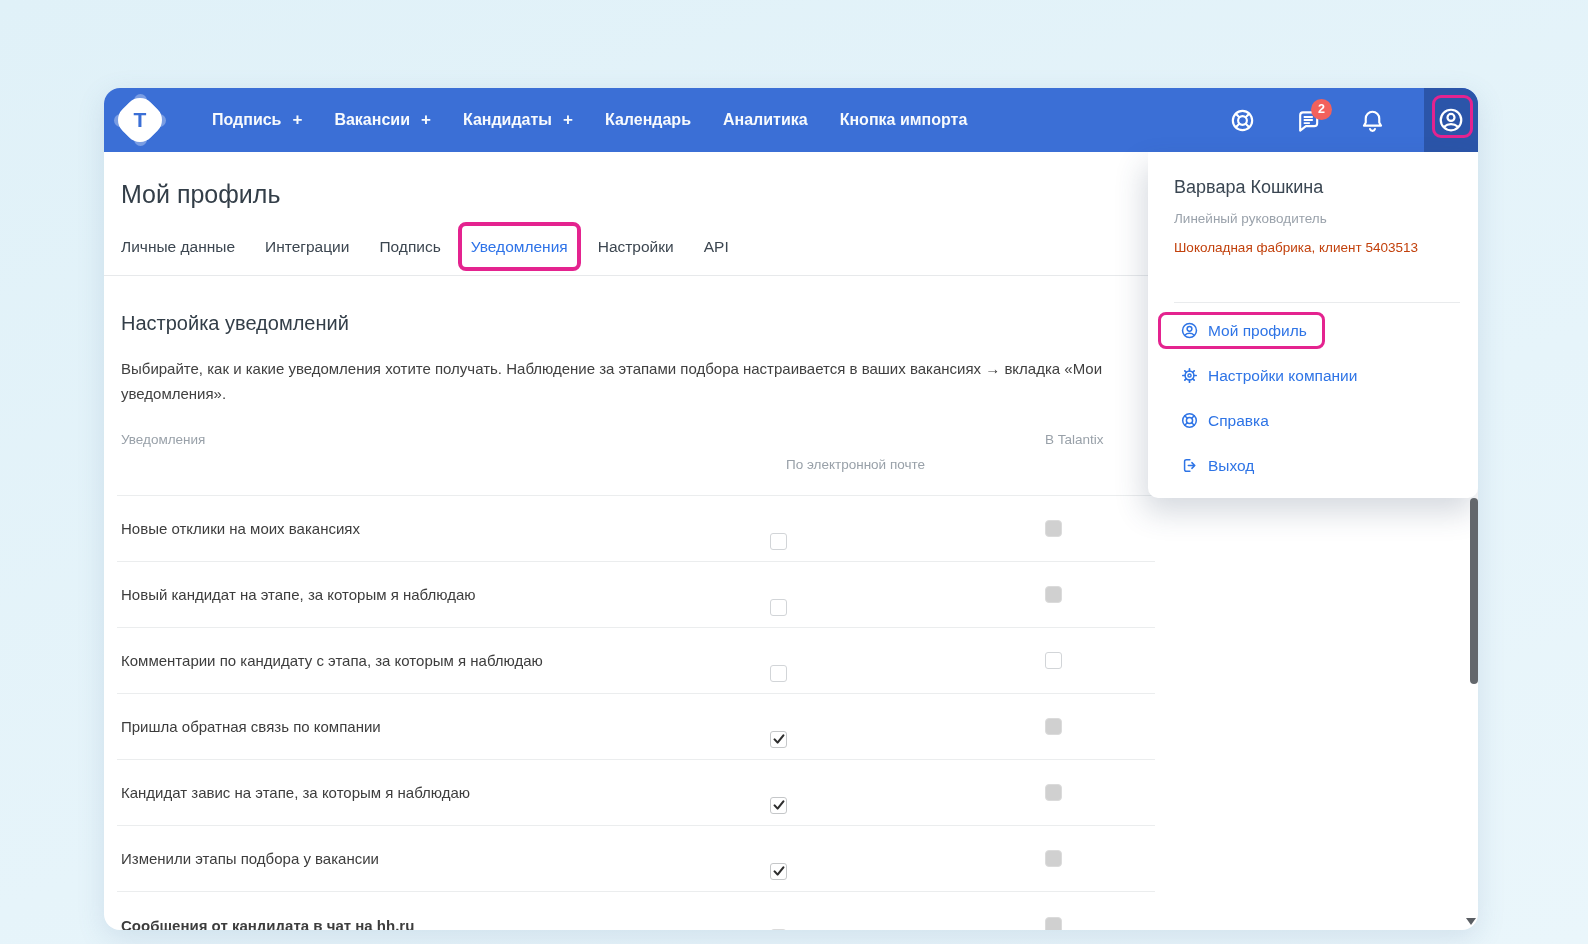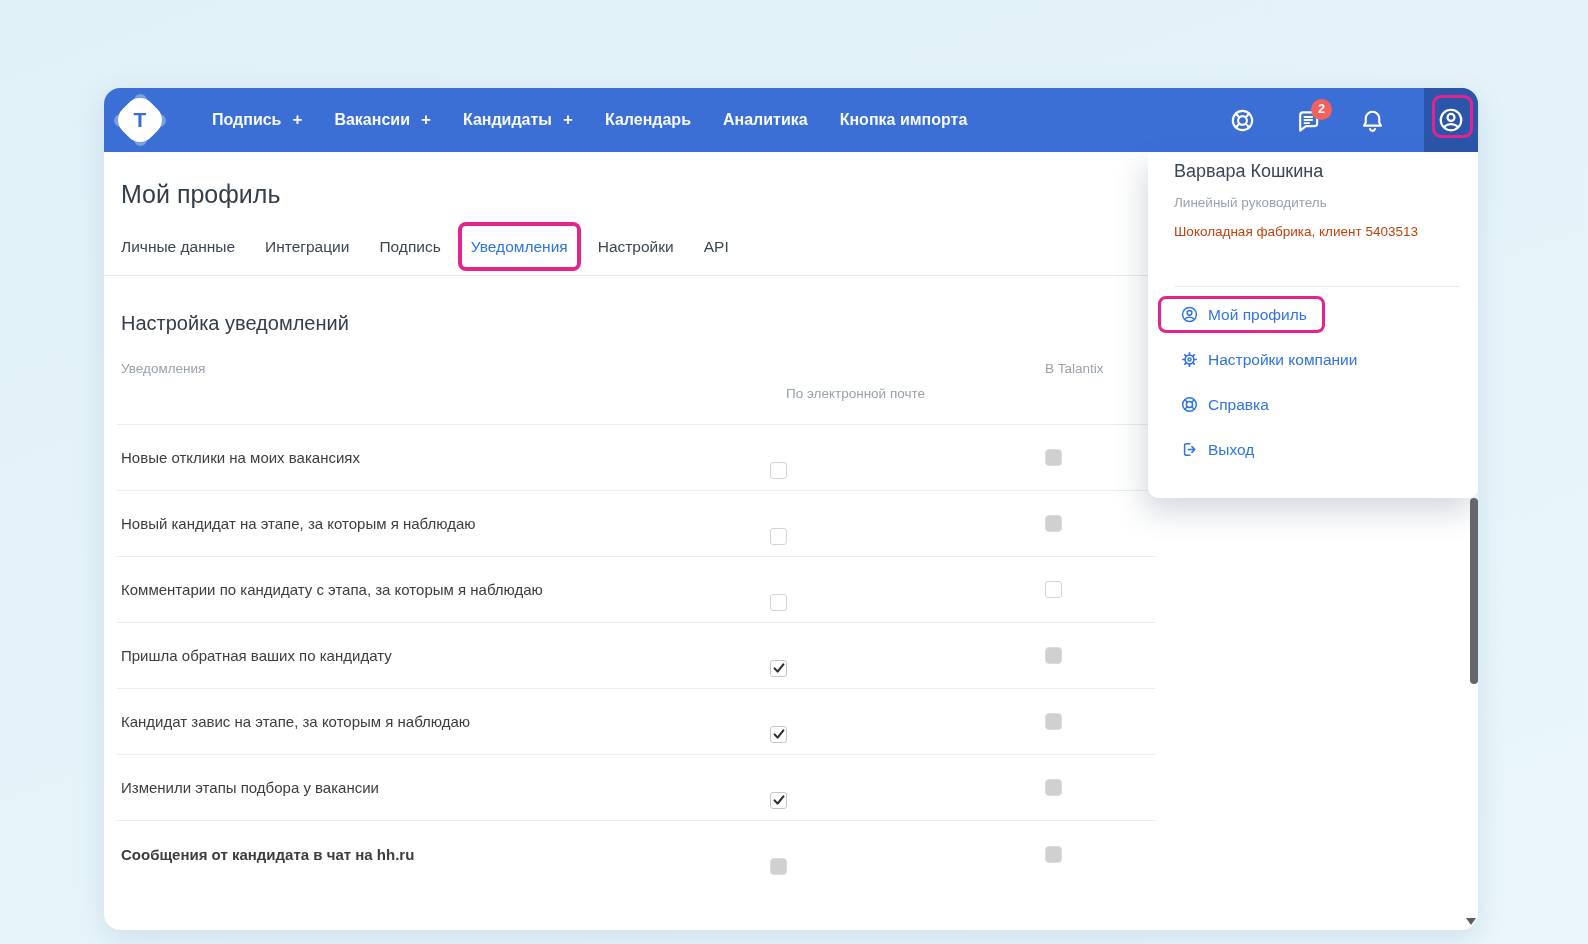--- a/index.html
+++ b/index.html
@@ -49,21 +49,21 @@
   }
   .profile-btn svg { width:28px; height:28px; }
   .pink-ring-profile {
     position:absolute; left:8px; top:7px; width:41px; height:43px;
     border:3.5px solid #e4238f; border-radius:9px; pointer-events:none;
   }
   
   .dropdown {
     position:absolute; top:64px; right:0; width:330px; height:346px; background:#fff;
     box-shadow:-4px 14px 30px rgba(45,65,95,.20); border-radius:0 0 10px 10px;
-    z-index:6; padding-top:8px;margin-left:44px;
+    z-index:6; padding-top:24px;margin-left:44px;
   }
   .dd-name { margin-left:26px; font-size:18px; line-height:22px; color:#3a4652; font-weight:500; }
   .dd-role { margin-left:26px; margin-top:12px; font-size:13.5px; line-height:17px; color:#9aa2ab; }
   .dd-company { margin-left:26px; margin-top:12px; font-size:13.5px; line-height:17px; color:#c2410c; }
   .dd-divider { margin:46px 18px 0 26px; border-top:1px solid #e9ebed; }
   .dd-menu { padding-top:5px; }
   .dd-item { height:45px; display:flex; align-items:center; padding-left:32px; cursor:pointer; color:#2e74e6; font-size:15.5px; }
   .dd-item svg { width:19px; height:19px; margin-right:9px; flex:0 0 auto; }
   .dd-item .dd-label { line-height:19px; }
   .dd-item-inner { position:relative; display:flex; align-items:center; }
@@ -216,20 +216,21 @@
       <div class="tab">Личные данные</div>
       <div class="tab">Интеграции</div>
       <div class="tab">Подпись</div>
       <div class="tab active"><span>Уведомления</span><span class="tab-ring"></span></div>
       <div class="tab">Настройки</div>
       <div class="tab">API</div>
     </div>
     <div class="tabs-divider"></div>
 
     <h2 class="section-heading">Настройка уведомлений</h2>
+    <p class="section-desc">Выбирайте, как и какие уведомления хотите получать. Наблюдение за этапами подбора настраивается в ваших вакансиях → вкладка «Мои уведомления».</p>
 
     <div class="table">
       <div class="t-header">
         <div class="col-label">Уведомления</div>
         <div class="col-email">По электронной почте</div>
         <div class="col-talantix">В Talantix</div>
       </div>
 
       <div class="t-row">
         <div class="col-label">Новые отклики на моих вакансиях</div>
@@ -252,21 +253,21 @@
       <div class="t-row">
         <div class="col-label">Комментарии по кандидату с этапа, за которым я наблюдаю</div>
         <div class="col-email">
             <div class="checkbox" data-state="unchecked"></div>
           </div>
         <div class="col-talantix">
             <div class="checkbox" data-state="unchecked"></div>
           </div>
       </div>
       <div class="t-row">
-        <div class="col-label">Пришла обратная ваших по кандидату</div>
+        <div class="col-label">Пришла обратная связь по компании</div>
         <div class="col-email">
             <div class="checkbox" data-state="checked">
               <svg viewBox="0 0 12 10">
                 <use href="#i-check"></use>
               </svg>
             </div>
           </div>
         <div class="col-talantix">
             <div class="checkbox" data-state="disabled"></div>
           </div>

